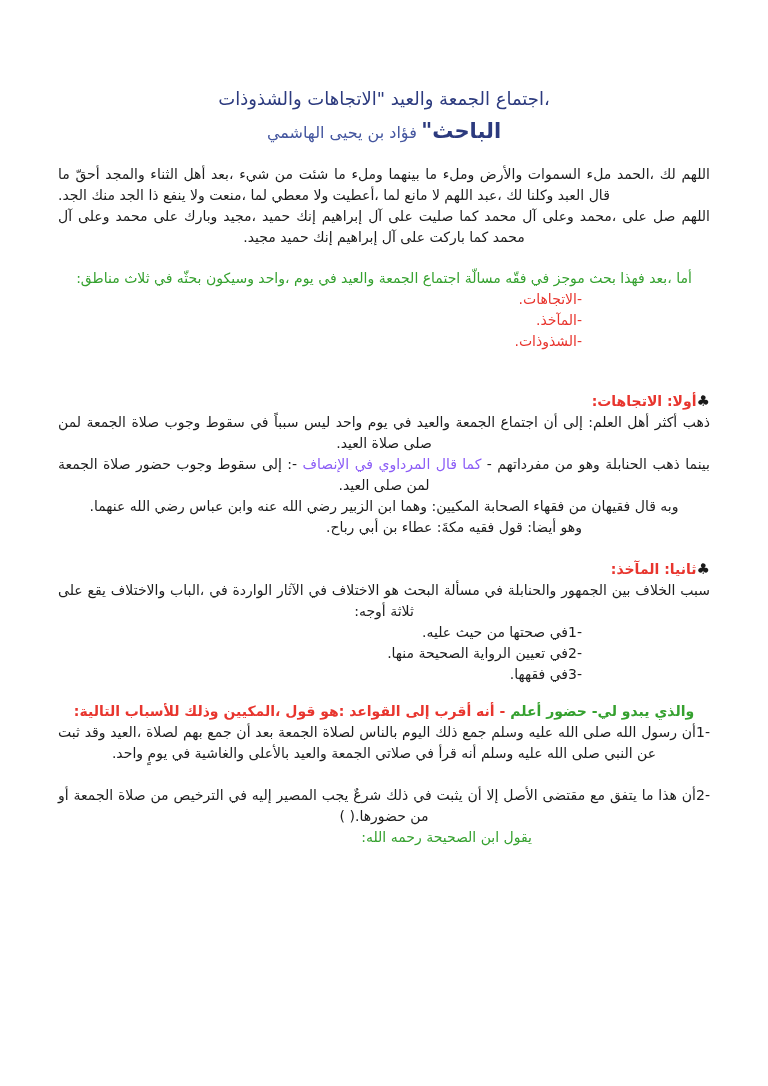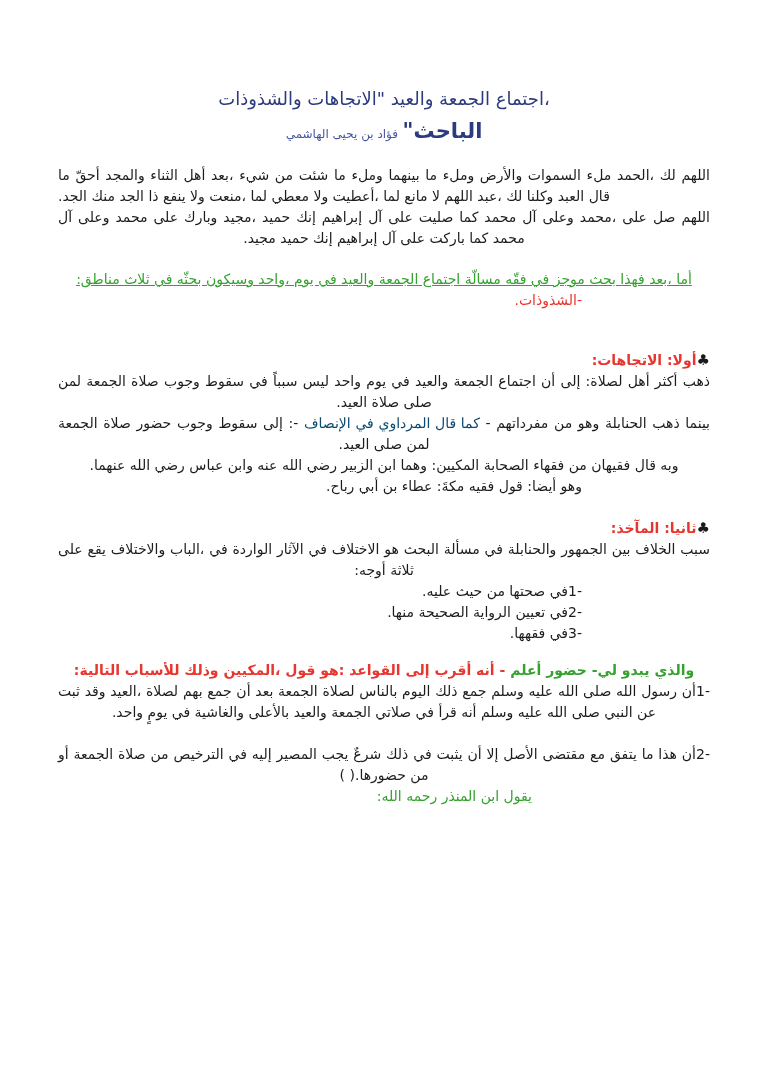--- a/index.html
+++ b/index.html
@@ -17,67 +17,69 @@
   }
   .title-main {
     text-align: center;
     color: #2c3a7e;
     font-size: 18px;
     line-height: 26px;
     margin: 0;
   }
   .researcher-line { text-align: center; margin: 4px 0 0 0; line-height: 30px; }
   .researcher-label { color: #2c3a7e; font-weight: bold; font-size: 21px; }
-  .researcher-name  { color: #44569f; font-size: 12px; }
+  .researcher-name  { color: #44569f; font-size: 16px; }
   p { margin: 0; font-size: 14px; line-height: 21px; }
   .just       { text-align: justify; text-align-last: center; }
   .just-left  { text-align: justify; text-align-last: left; }
   .indent-r   { text-align: right; padding-left: 0; padding-right: 128px; }
   .indent-r2  { text-align: right; padding-right: 178px; }
   .green   { color: #35a12f; }
   .red     { color: #e8352e; }
-  .darkred { color: #0c4a6e; font-family: Liberation Serif, serif; }
+  .darkred { color: #8b5cf6; }
   .club    { color: #1a1a1a; font-size: 15px; }
   .bold    { font-weight: bold; }
   .mt16 { margin-top: 16px; }
-  .mt20 { margin-top: 20px; text-decoration: underline; }
+  .mt20 { margin-top: 20px; }
   .mt21 { margin-top: 21px; }
   .mt39 { margin-top: 39px; }
   .sec-head { font-weight: bold; }
 </style>
 </head>
 <body>
 
 <div class="page">
 
   <p class="title-main">،اجتماع الجمعة والعيد "الاتجاهات والشذوذات</p>
 
   <p class="researcher-line"><span class="researcher-label">الباحث"</span>
     <span class="researcher-name">فؤاد بن يحيى الهاشمي</span></p>
 
   <p class="just-left mt16">اللهم لك ،الحمد ملء السموات والأرض وملء ما بينهما وملء ما شئت من شيء ،بعد أهل الثناء والمجد أحقّ ما قال العبد وكلنا لك ،عبد اللهم لا مانع لما ،أعطيت ولا معطي لما ،منعت ولا ينفع ذا الجد منك الجد.</p>
   <p class="just">اللهم صل على ،محمد وعلى آل محمد كما صليت على آل إبراهيم إنك حميد ،مجيد وبارك على محمد وعلى آل محمد كما باركت على آل إبراهيم إنك حميد مجيد.</p>
 
   <p class="just green mt20">أما ،بعد فهذا بحث موجز في فقّه مسالّة اجتماع الجمعة والعيد في يوم ،واحد وسيكون بحثّه في ثلاث مناطق:</p>
 
+  <p class="indent-r red">-الاتجاهات.</p>
+  <p class="indent-r red">-المآخذ.</p>
   <p class="indent-r red">-الشذوذات.</p>
 
   <p class="sec-head mt39"><span class="club">♣</span><span class="red">أولا: الاتجاهات:</span></p>
 
-  <p class="just">ذهب أكثر أهل لصلاة: إلى أن اجتماع الجمعة والعيد في يوم واحد ليس سبباً في سقوط وجوب صلاة الجمعة لمن صلى صلاة العيد.</p>
+  <p class="just">ذهب أكثر أهل العلم: إلى أن اجتماع الجمعة والعيد في يوم واحد ليس سبباً في سقوط وجوب صلاة الجمعة لمن صلى صلاة العيد.</p>
   <p class="just"><span>بينما ذهب الحنابلة وهو من مفرداتهم - </span><span class="darkred">كما قال المرداوي في الإنصاف</span><span> -: إلى سقوط وجوب حضور صلاة الجمعة لمن صلى العيد.</span></p>
   <p class="just">وبه قال فقيهان من فقهاء الصحابة المكيين: وهما ابن الزبير رضي الله عنه وابن عباس رضي الله عنهما.</p>
   <p class="indent-r">وهو أيضا: قول فقيه مكةَ: عطاء بن أبي رباح.</p>
 
   <p class="sec-head mt21"><span class="club">♣</span><span class="red">ثانيا: المآخذ:</span></p>
 
   <p class="just">سبب الخلاف بين الجمهور والحنابلة في مسألة البحث هو الاختلاف في الآثار الواردة في ،الباب والاختلاف يقع على ثلاثة أوجه:</p>
   <p class="indent-r">-1في صحتها من حيث عليه.</p>
   <p class="indent-r">-2في تعيين الرواية الصحيحة منها.</p>
   <p class="indent-r">-3في فقهها.</p>
 
   <p class="just bold mt16"><span class="green">والذي يبدو لي- حضور أعلم </span><span class="red">- أنه أقرب إلى القواعد :هو قول ،المكيين وذلك للأسباب التالية:</span></p>
 
   <p class="just">-1أن رسول الله صلى الله عليه وسلم جمع ذلك اليوم بالناس لصلاة الجمعة بعد أن جمع بهم لصلاة ،العيد وقد ثبت عن النبي صلى الله عليه وسلم أنه قرأ في صلاتي الجمعة والعيد بالأعلى والغاشية في يومٍ واحد.</p>
   <p class="just mt21">-2أن هذا ما يتفق مع مقتضى الأصل إلا أن يثبت في ذلك شرعٌ يجب المصير إليه في الترخيص من صلاة الجمعة أو من حضورها.( )</p>
-  <p class="indent-r2 green">يقول ابن المنذر رحمه الله:</p>
+  <p class="indent-r2 green">يقول ابن الصحيحة رحمه الله:</p>
 
 </div>
 
 </body></html>

